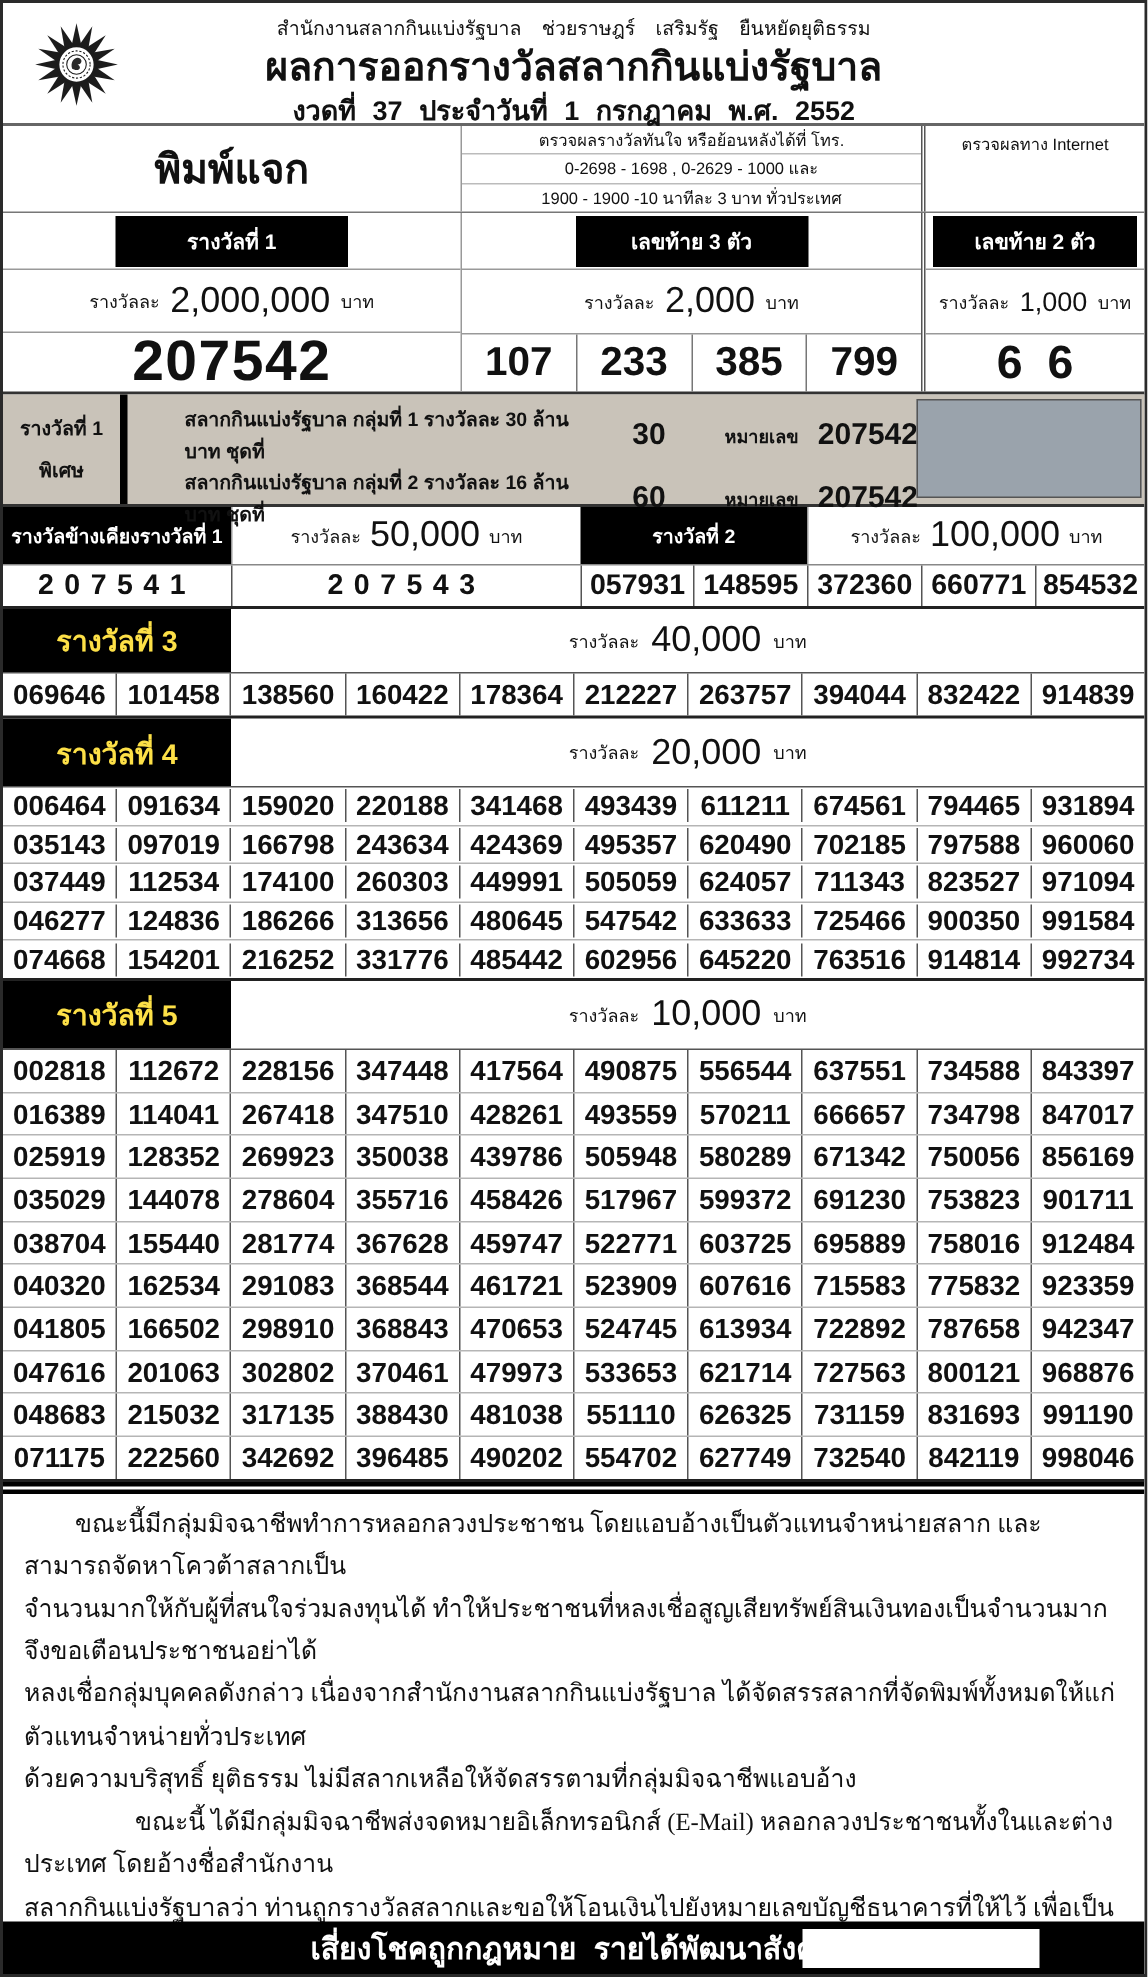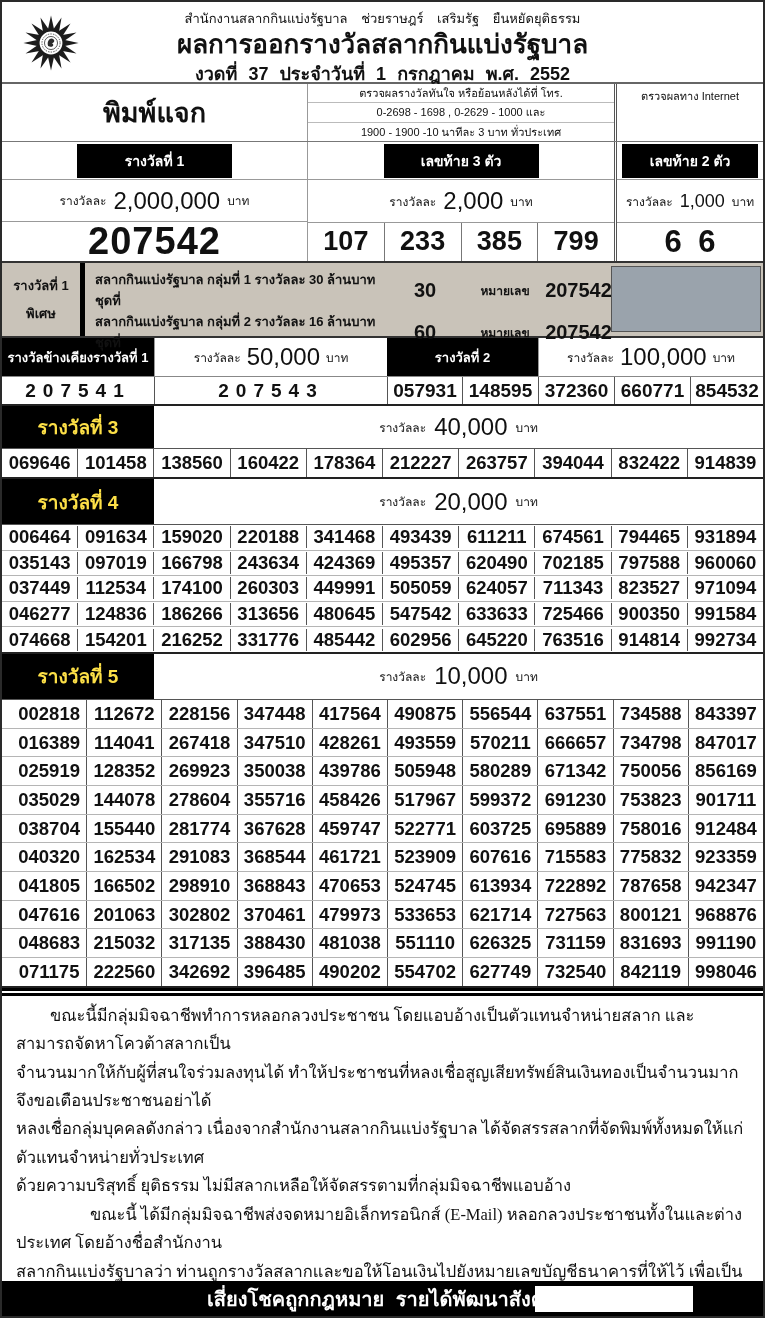--- a/index.html
+++ b/index.html
@@ -44,21 +44,21 @@
   .last3-cells{padding:0;}
   .last3-cells .l3cell{flex:1;height:100%;display:flex;align-items:center;justify-content:center;font-size:27px;font-weight:bold;border-left:1px solid #777;}
   .last3-cells .l3cell:first-child{border-left:none;}
   .last2-number{font-size:31px;font-weight:bold;word-spacing:8px;}
 
   
   .special-band{height:75px;background:#c9c3b9;border-bottom:2px solid #333;display:flex;position:relative;}
   .sp-label{width:78px;display:flex;flex-direction:column;align-items:center;justify-content:space-around;font-weight:bold;font-size:13px;padding:8px 0;}
   .sp-divider{width:5px;background:#000;height:100%;}
   .sp-content{width:527px;display:flex;flex-direction:column;justify-content:space-around;padding:6px 0;}
-  .sp-row{display:flex;align-items:center;}
+  .sp-row{display:flex;align-items:center;padding-left:28px;}
   .sp-desc{width:300px;font-size:13px;font-weight:bold;padding-left:10px;}
   .sp-set{width:80px;text-align:center;font-size:20px;font-weight:bold;}
   .sp-numlabel{width:80px;text-align:center;font-size:12px;font-weight:bold;}
   .sp-number{flex:1;text-align:center;font-size:20px;font-weight:bold;}
   .sp-graybox{position:absolute;right:2px;top:3px;width:150px;height:66px;background:#9aa3ac;border:1px solid #555;}
 
   
   .adjacent{border-bottom:2px solid #222;}
   .adj-header{height:38px;display:flex;}
   .adj-cell{display:flex;align-items:center;justify-content:center;gap:6px;}
@@ -79,21 +79,21 @@
   .ps-header{display:flex;}
   .p3 .ps-header{height:42px;}
   .p4 .ps-header,.p5 .ps-header{height:45px;}
   .ps-label{width:152px;background:#000;color:#fde047;font-weight:bold;font-size:19px;display:flex;align-items:center;justify-content:center;}
   .ps-amount{flex:1;display:flex;align-items:center;justify-content:center;gap:8px;}
   .num-grid{width:100%;}
   .num-row{display:flex;border-top:1px solid #b5b5b5;}
   .p3 .num-row{height:29px;border-top:1px solid #555;}
   .p4 .num-row{height:25.6px;align-items:center;}
   .p4 .num-row:first-child{border-top:1px solid #555;}
-  .p5 .num-row{height:28.7px;padding-left:10px;}
+  .p5 .num-row{height:28.7px;}
   .p5 .num-row:first-child{border-top:1px solid #555;}
   .num-cell{flex:1;display:flex;align-items:center;justify-content:center;font-weight:bold;font-size:18.5px;border-left:1px solid #555;}
   .num-cell:first-child{border-left:none;}
 
   
   .thick-rule{height:8px;border-top:3px solid #000;border-bottom:3px solid #000;background:#fff;}
 
   
   .notice{height:288px;padding:6px 14px 0 14px;font-family:"Liberation Serif","DejaVu Serif",serif;font-size:16.5px;line-height:28.4px;}
   .notice p{margin:0;}

